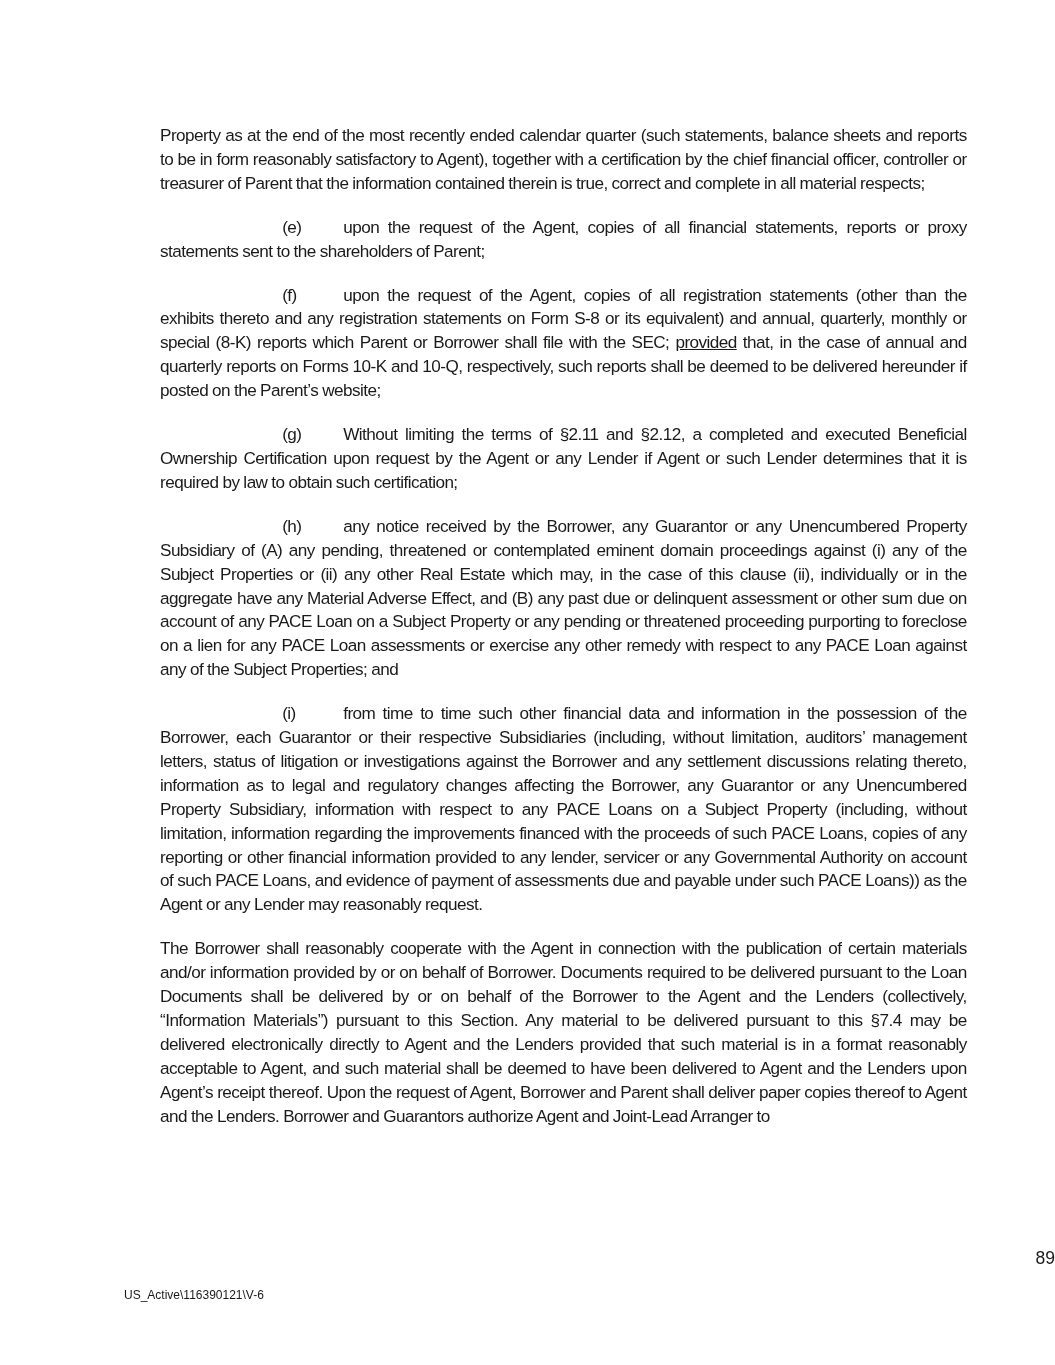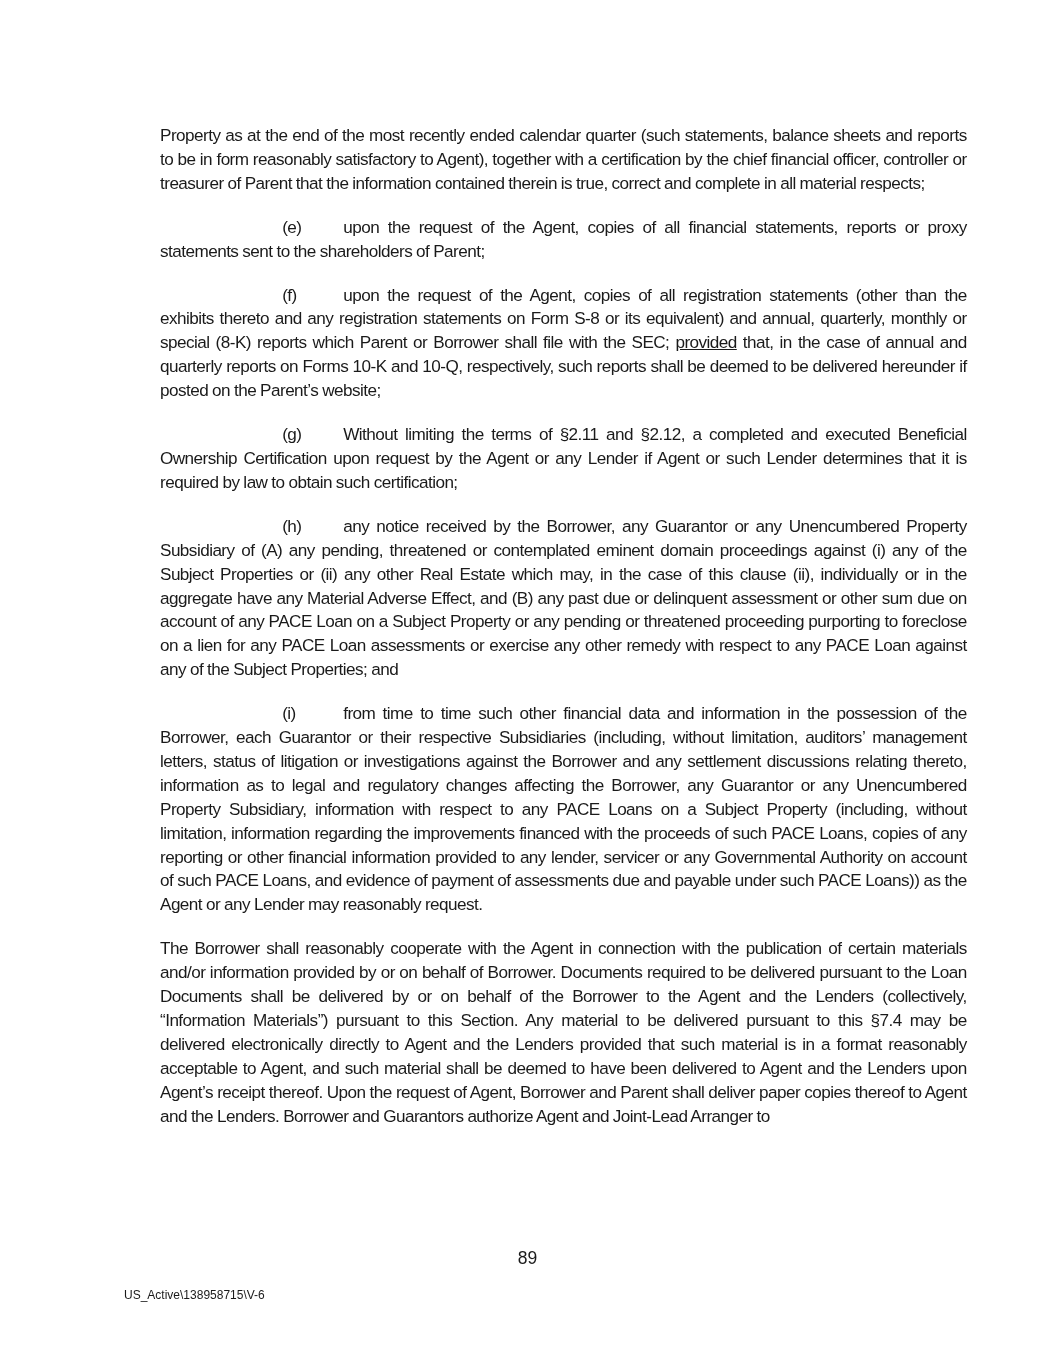--- a/index.html
+++ b/index.html
@@ -39,21 +39,21 @@
     display: inline-block;
     width: 62px;
     margin-left: 124px;
   }
   .ul { text-decoration: underline; }
   .page-number {
     position: absolute;
     top: 1248px;
     left: 0;
     width: 1055px;
-    text-align: center;
+    text-align: right;
     font-size: 17.5px;
     color: #1a1a1a;
   }
   .doc-id {
     position: absolute;
     left: 124px;
     top: 1288px;
     font-size: 12px;
     color: #1a1a1a;
   }
@@ -78,13 +78,13 @@
   <p class="para"><span class="item-marker">(h)</span><span>any notice received by the Borrower, any Guarantor or any Unencumbered Property Subsidiary of (A) any pending, threatened or contemplated eminent domain proceedings against (i) any of the Subject Properties or (ii) any other Real Estate which may, in the case of this clause (ii), individually or in the aggregate have any Material Adverse Effect, and (B) any past due or delinquent assessment or other sum due on account of any PACE Loan on a Subject Property or any pending or threatened proceeding purporting to foreclose on a lien for any PACE Loan assessments or exercise any other remedy with respect to any PACE Loan against any of the Subject Properties; and</span></p>
   <div class="gap"></div>
 
   <p class="para"><span class="item-marker">(i)</span><span>from time to time such other financial data and information in the possession of the Borrower, each Guarantor or their respective Subsidiaries (including, without limitation, auditors’ management letters, status of litigation or investigations against the Borrower and any settlement discussions relating thereto, information as to legal and regulatory changes affecting the Borrower, any Guarantor or any Unencumbered Property Subsidiary, information with respect to any PACE Loans on a Subject Property (including, without limitation, information regarding the improvements financed with the proceeds of such PACE Loans, copies of any reporting or other financial information provided to any lender, servicer or any Governmental Authority on account of such PACE Loans, and evidence of payment of assessments due and payable under such PACE Loans)) as the Agent or any Lender may reasonably request.</span></p>
   <div class="gap"></div>
 
   <p class="para">The Borrower shall reasonably cooperate with the Agent in connection with the publication of certain materials and/or information provided by or on behalf of Borrower.  Documents required to be delivered pursuant to the Loan Documents shall be delivered by or on behalf of the Borrower to the Agent and the Lenders (collectively, “Information Materials”) pursuant to this Section.  Any material to be delivered pursuant to this §7.4 may be delivered electronically directly to Agent and the Lenders provided that such material is in a format reasonably acceptable to Agent, and such material shall be deemed to have been delivered to Agent and the Lenders upon Agent’s receipt thereof.  Upon the request of Agent, Borrower and Parent shall deliver paper copies thereof to Agent and the Lenders.  Borrower and Guarantors authorize Agent and Joint-Lead Arranger to</p>
 </div>
 
 <div class="page-number">89</div>
-<div class="doc-id">US_Active\138958715\V-6</div>
+<div class="doc-id">US_Active\116390121\V-6</div>
 
 </body></html>

